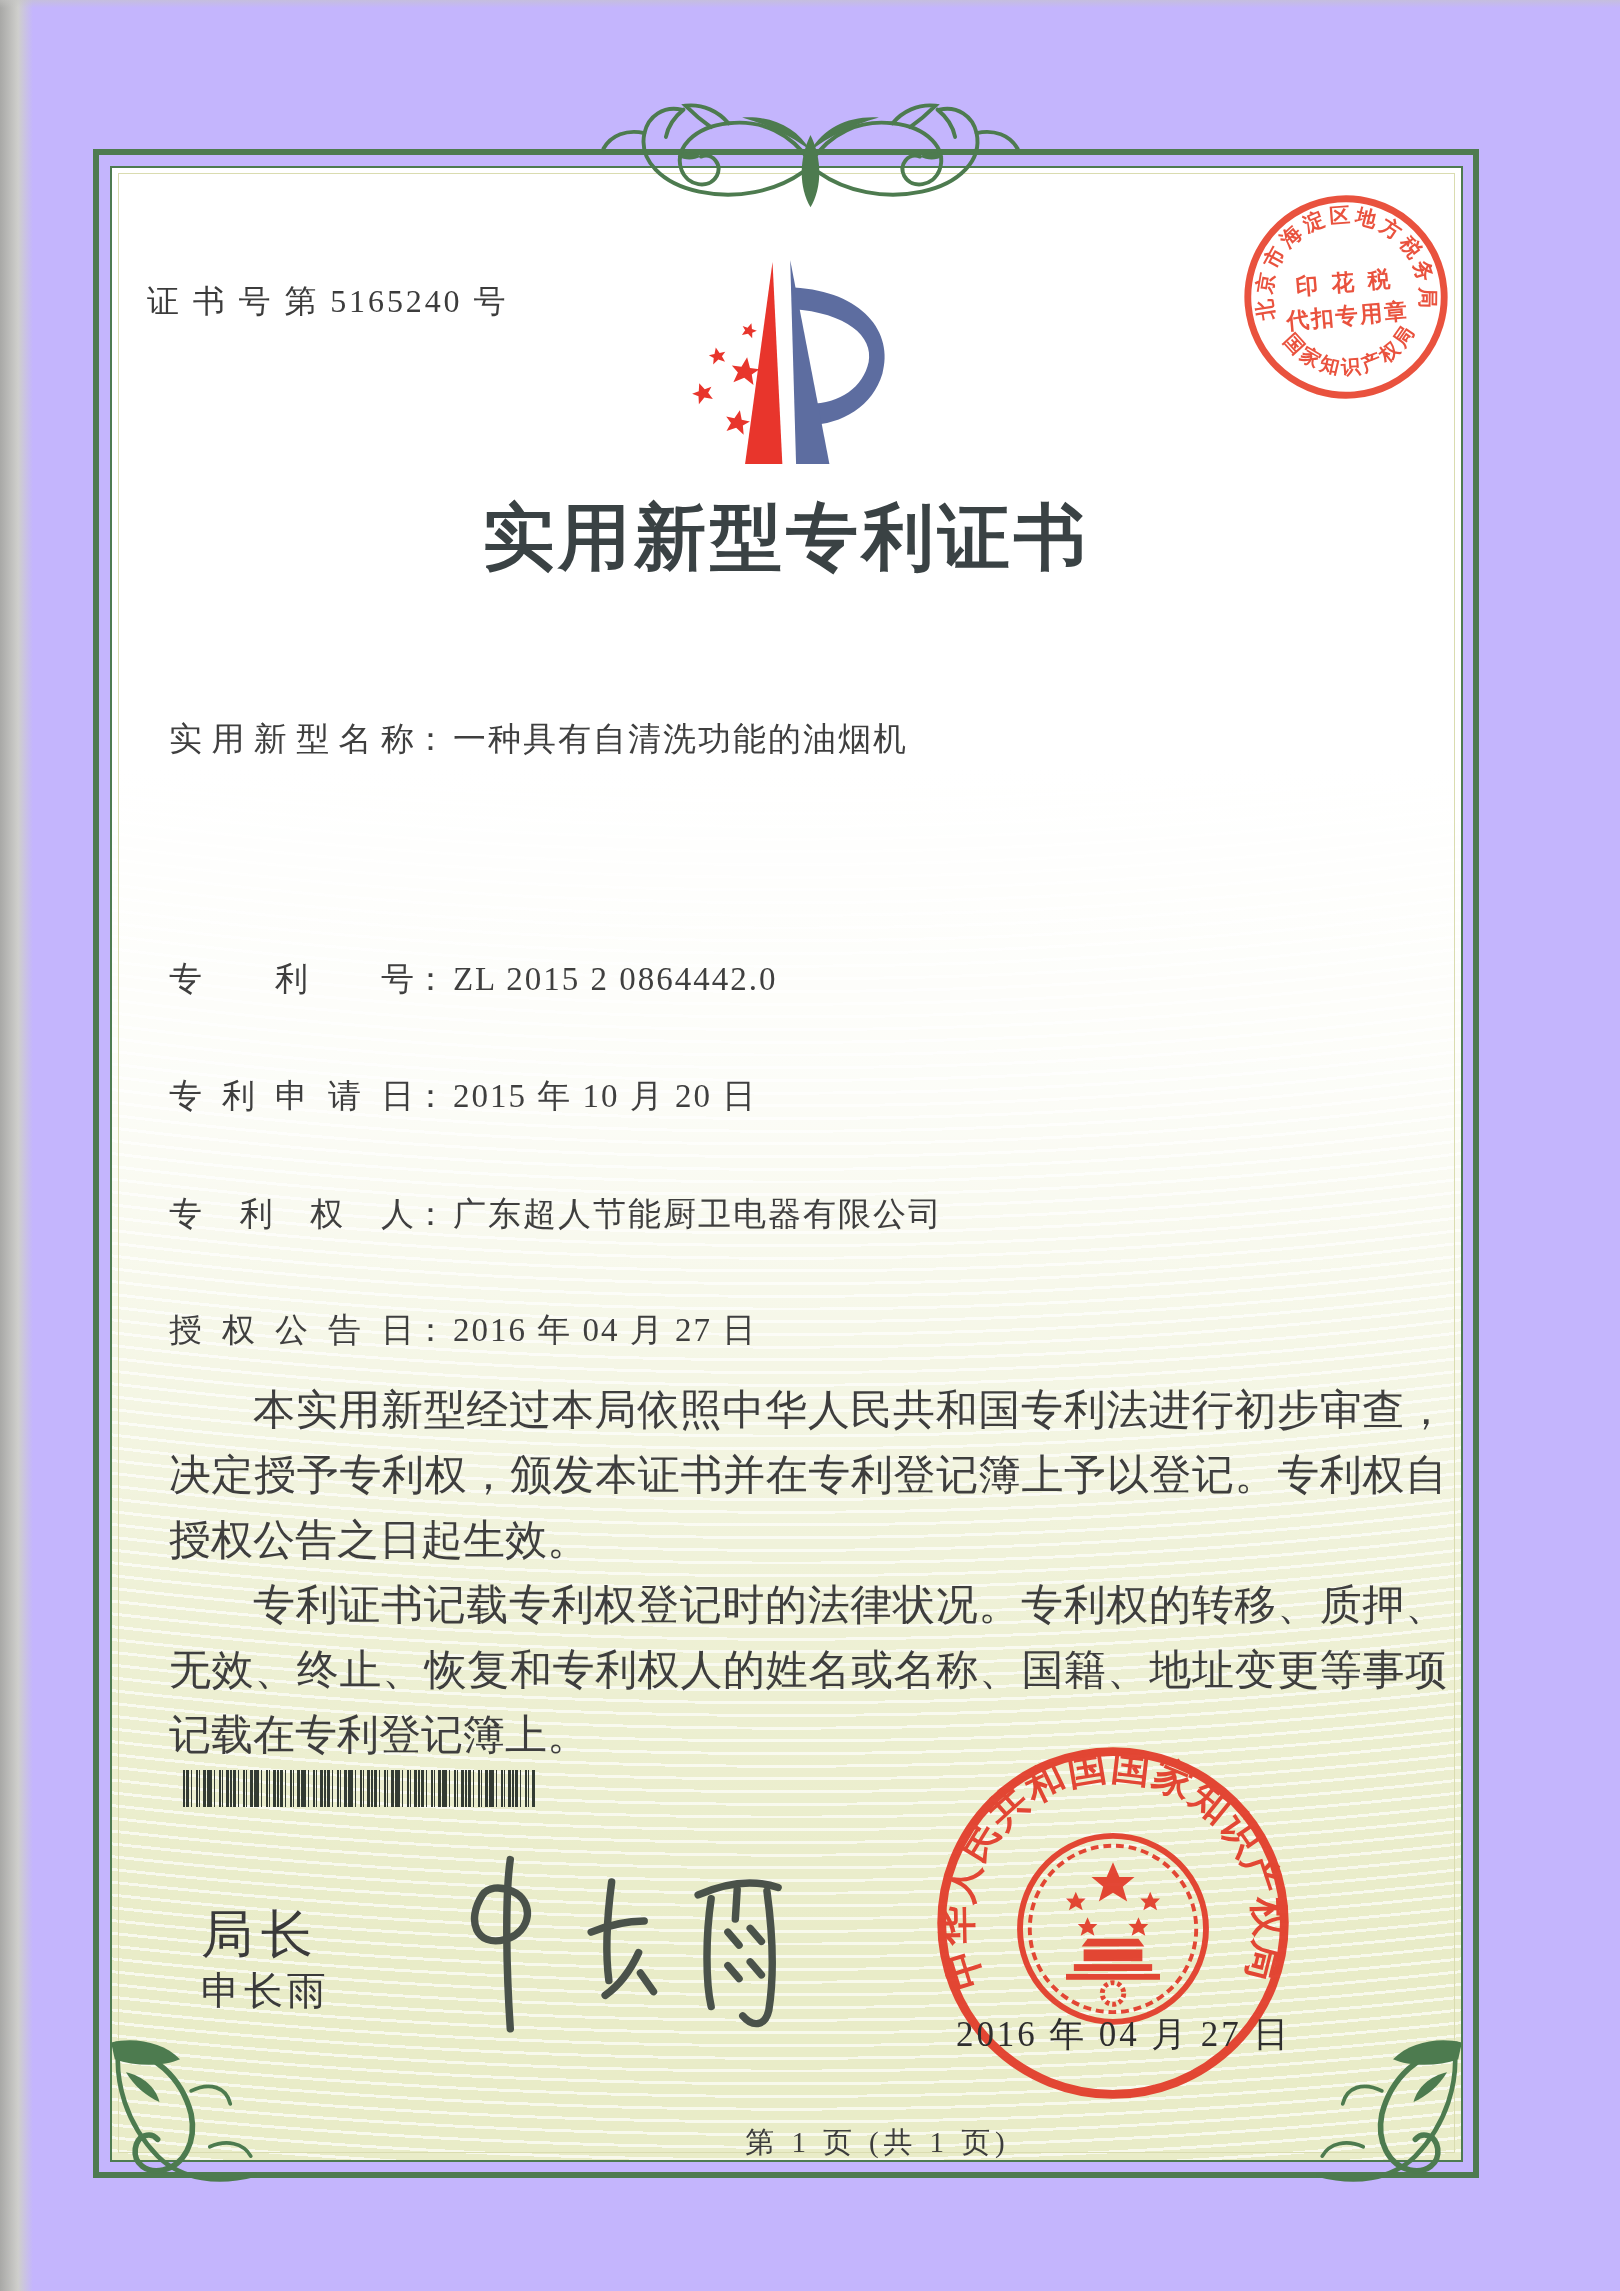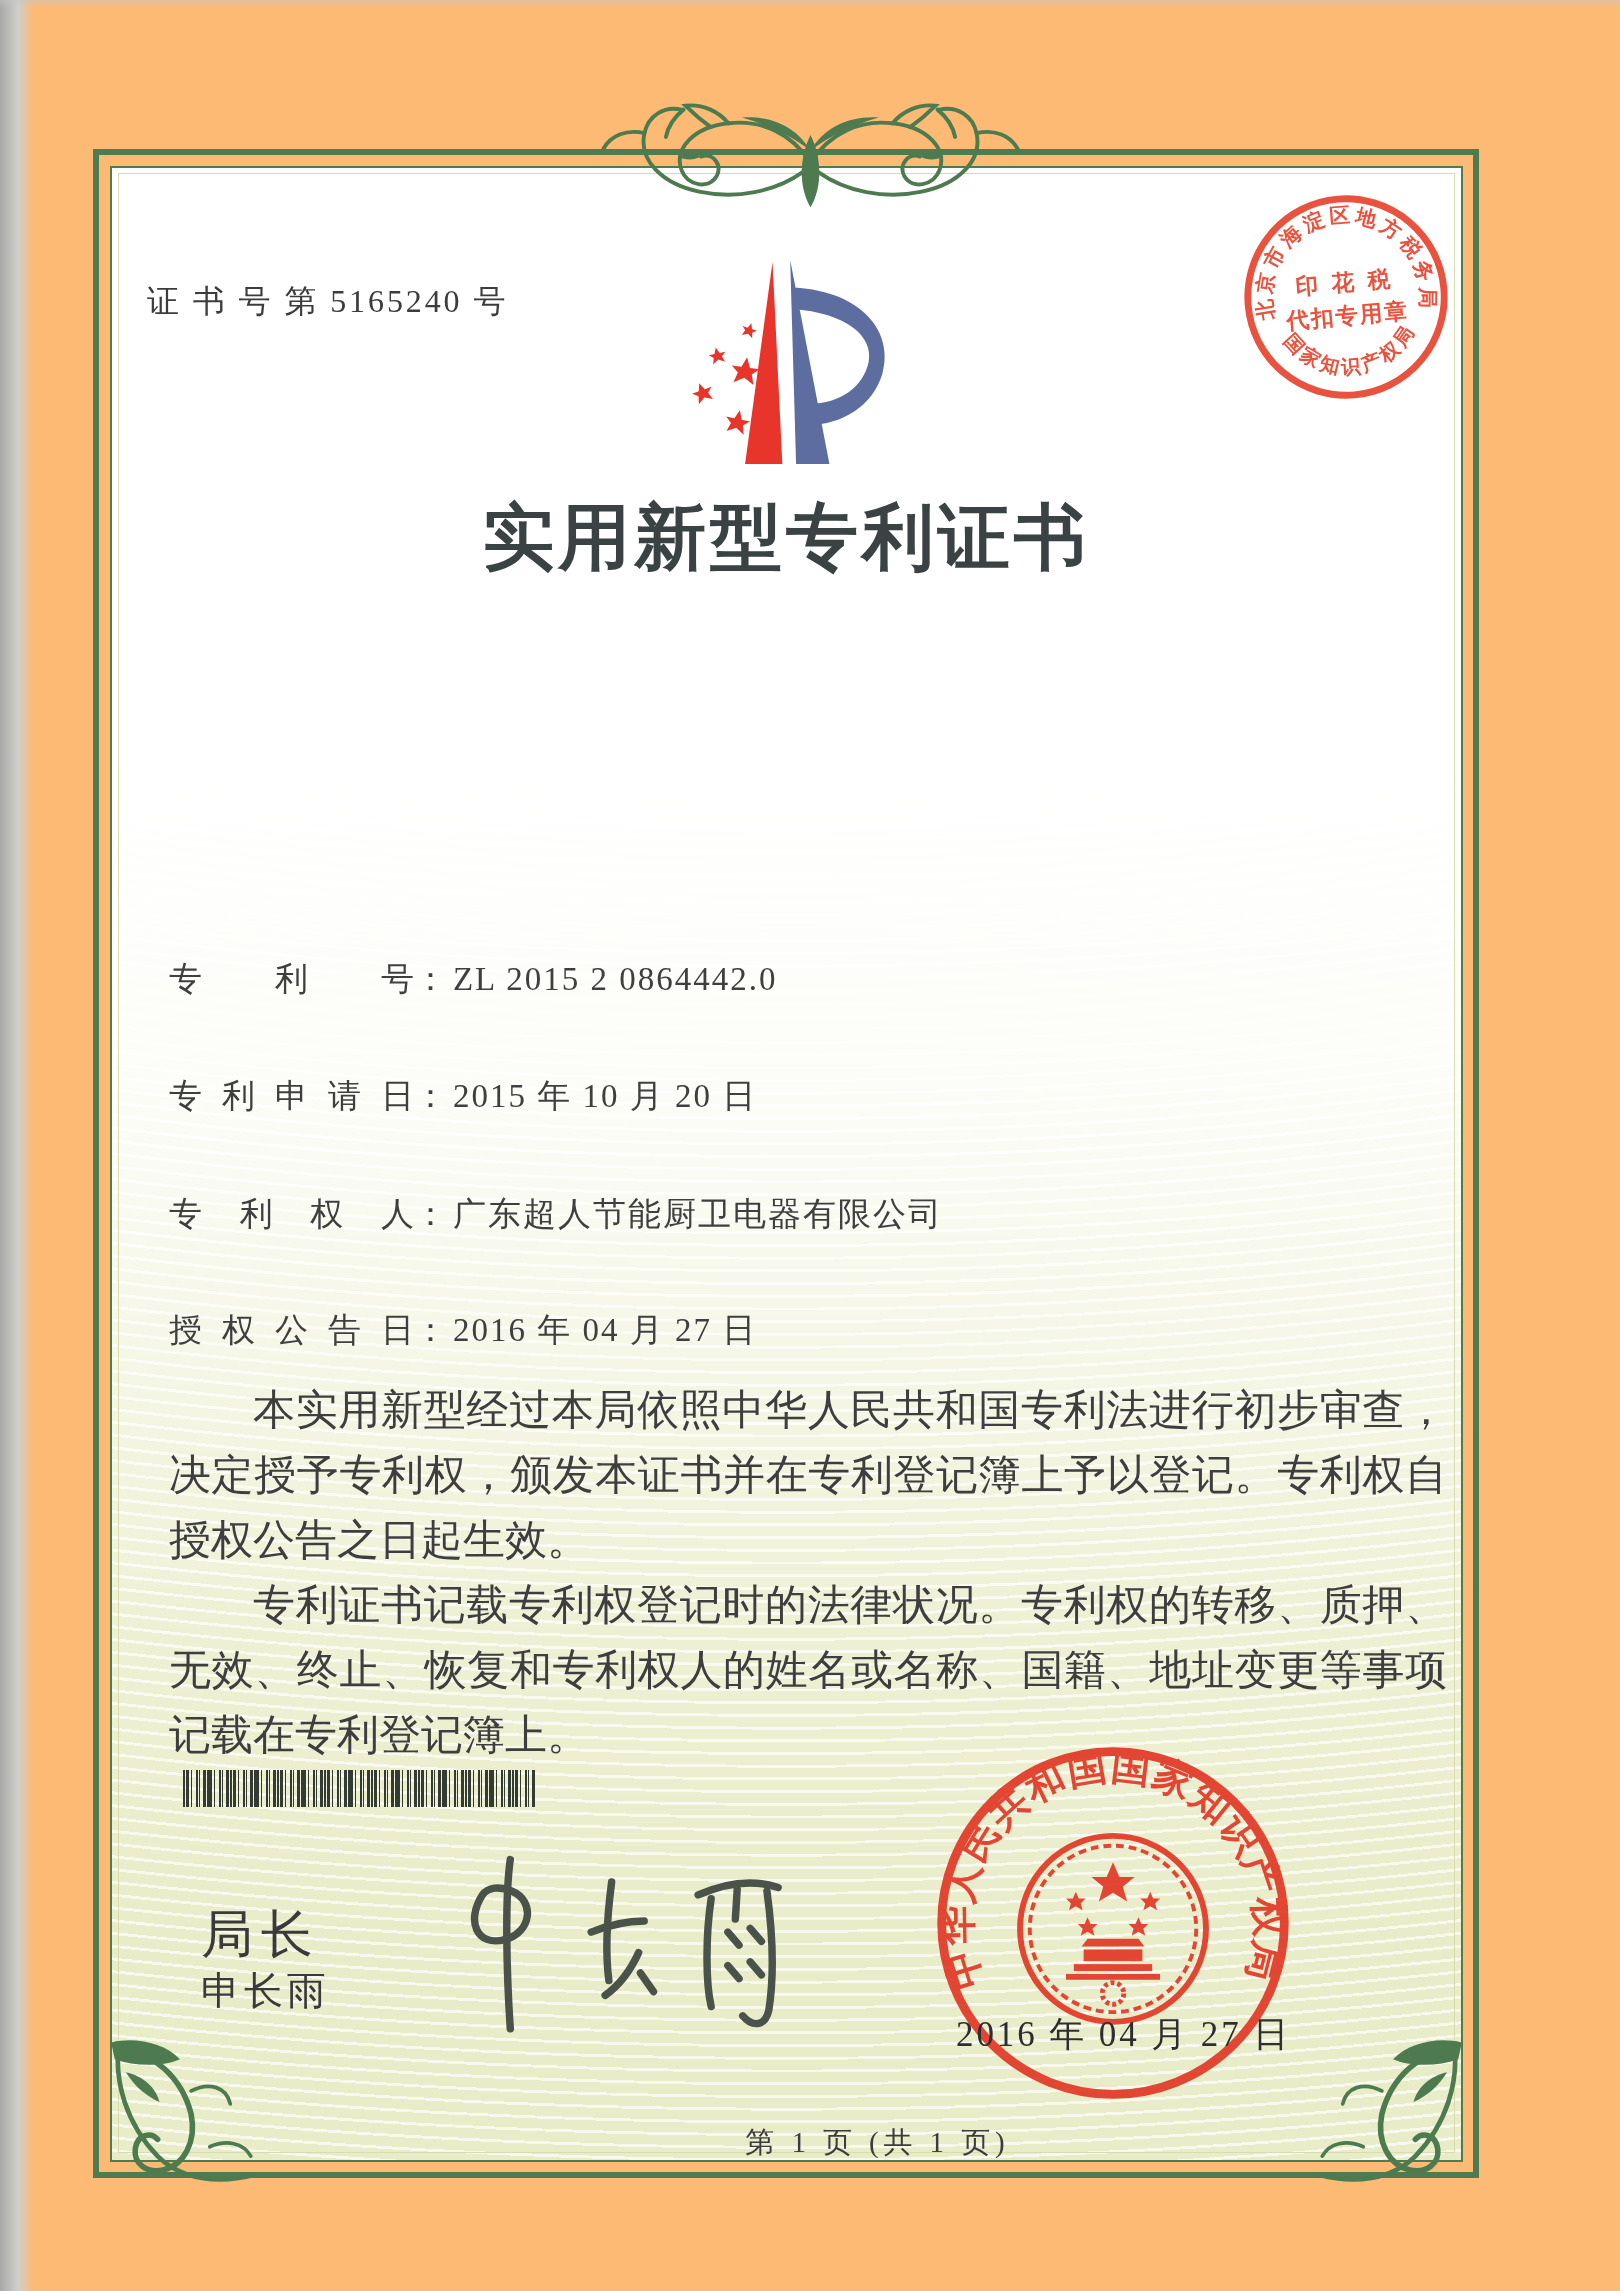--- a/index.html
+++ b/index.html
@@ -1,18 +1,18 @@
 <!DOCTYPE html>
 <html><head>
 <meta charset="utf-8">
 <style>
   html,body{margin:0;padding:0;background:#ffffff;}
   .page{
     position:relative;width:1620px;height:2292px;overflow:hidden;
-    background:#fdba74;
+    background:#c4b5fd;
     font-family:"Liberation Serif","DejaVu Serif",serif;
     color:#3e3e3e;
   }
   
   .scan-edge-left{position:absolute;left:0;top:0;bottom:0;width:33px;
     background:linear-gradient(90deg,#a8a8a6 0%,#cfcfcc 55%,rgba(250,250,248,0) 100%);}
   .scan-edge-top{position:absolute;left:0;top:0;height:7.8px;width:100%;
     background:linear-gradient(#c6c6c4,rgba(255,255,255,0));opacity:.55;}
   
   .border-outer{position:absolute;left:93px;top:149px;width:1386px;height:2029px;
@@ -153,20 +153,23 @@
       </text>
       <text font-size="20" fill="#e8442e" font-weight="bold">
         <textPath href="#stamp-bot-arc" startOffset="0" textLength="160">国家知识产权局</textPath>
       </text>
       <text x="111" y="104" text-anchor="middle" font-size="23" fill="#e8442e" font-weight="bold" letter-spacing="4">印 花 税</text>
       <text x="111" y="138" text-anchor="middle" font-size="23" fill="#e8442e" font-weight="bold" letter-spacing="2">代扣专用章</text>
     </svg>
 
     <div class="title">实用新型专利证书</div>
 
+    <div class="field row0">
+      <span class="f-label">实用新型名称</span><span class="f-colon">：</span><span class="f-value">一种具有自清洗功能的油烟机</span>
+    </div>
     <div class="field row2">
       <span class="f-label">专利号</span><span class="f-colon">：</span><span class="f-value">ZL 2015 2 0864442.0</span>
     </div>
     <div class="field row3">
       <span class="f-label">专利申请日</span><span class="f-colon">：</span><span class="f-value">2015 年 10 月 20 日</span>
     </div>
     <div class="field row4">
       <span class="f-label">专利权人</span><span class="f-colon">：</span><span class="f-value">广东超人节能厨卫电器有限公司</span>
     </div>
     <div class="field row5">

